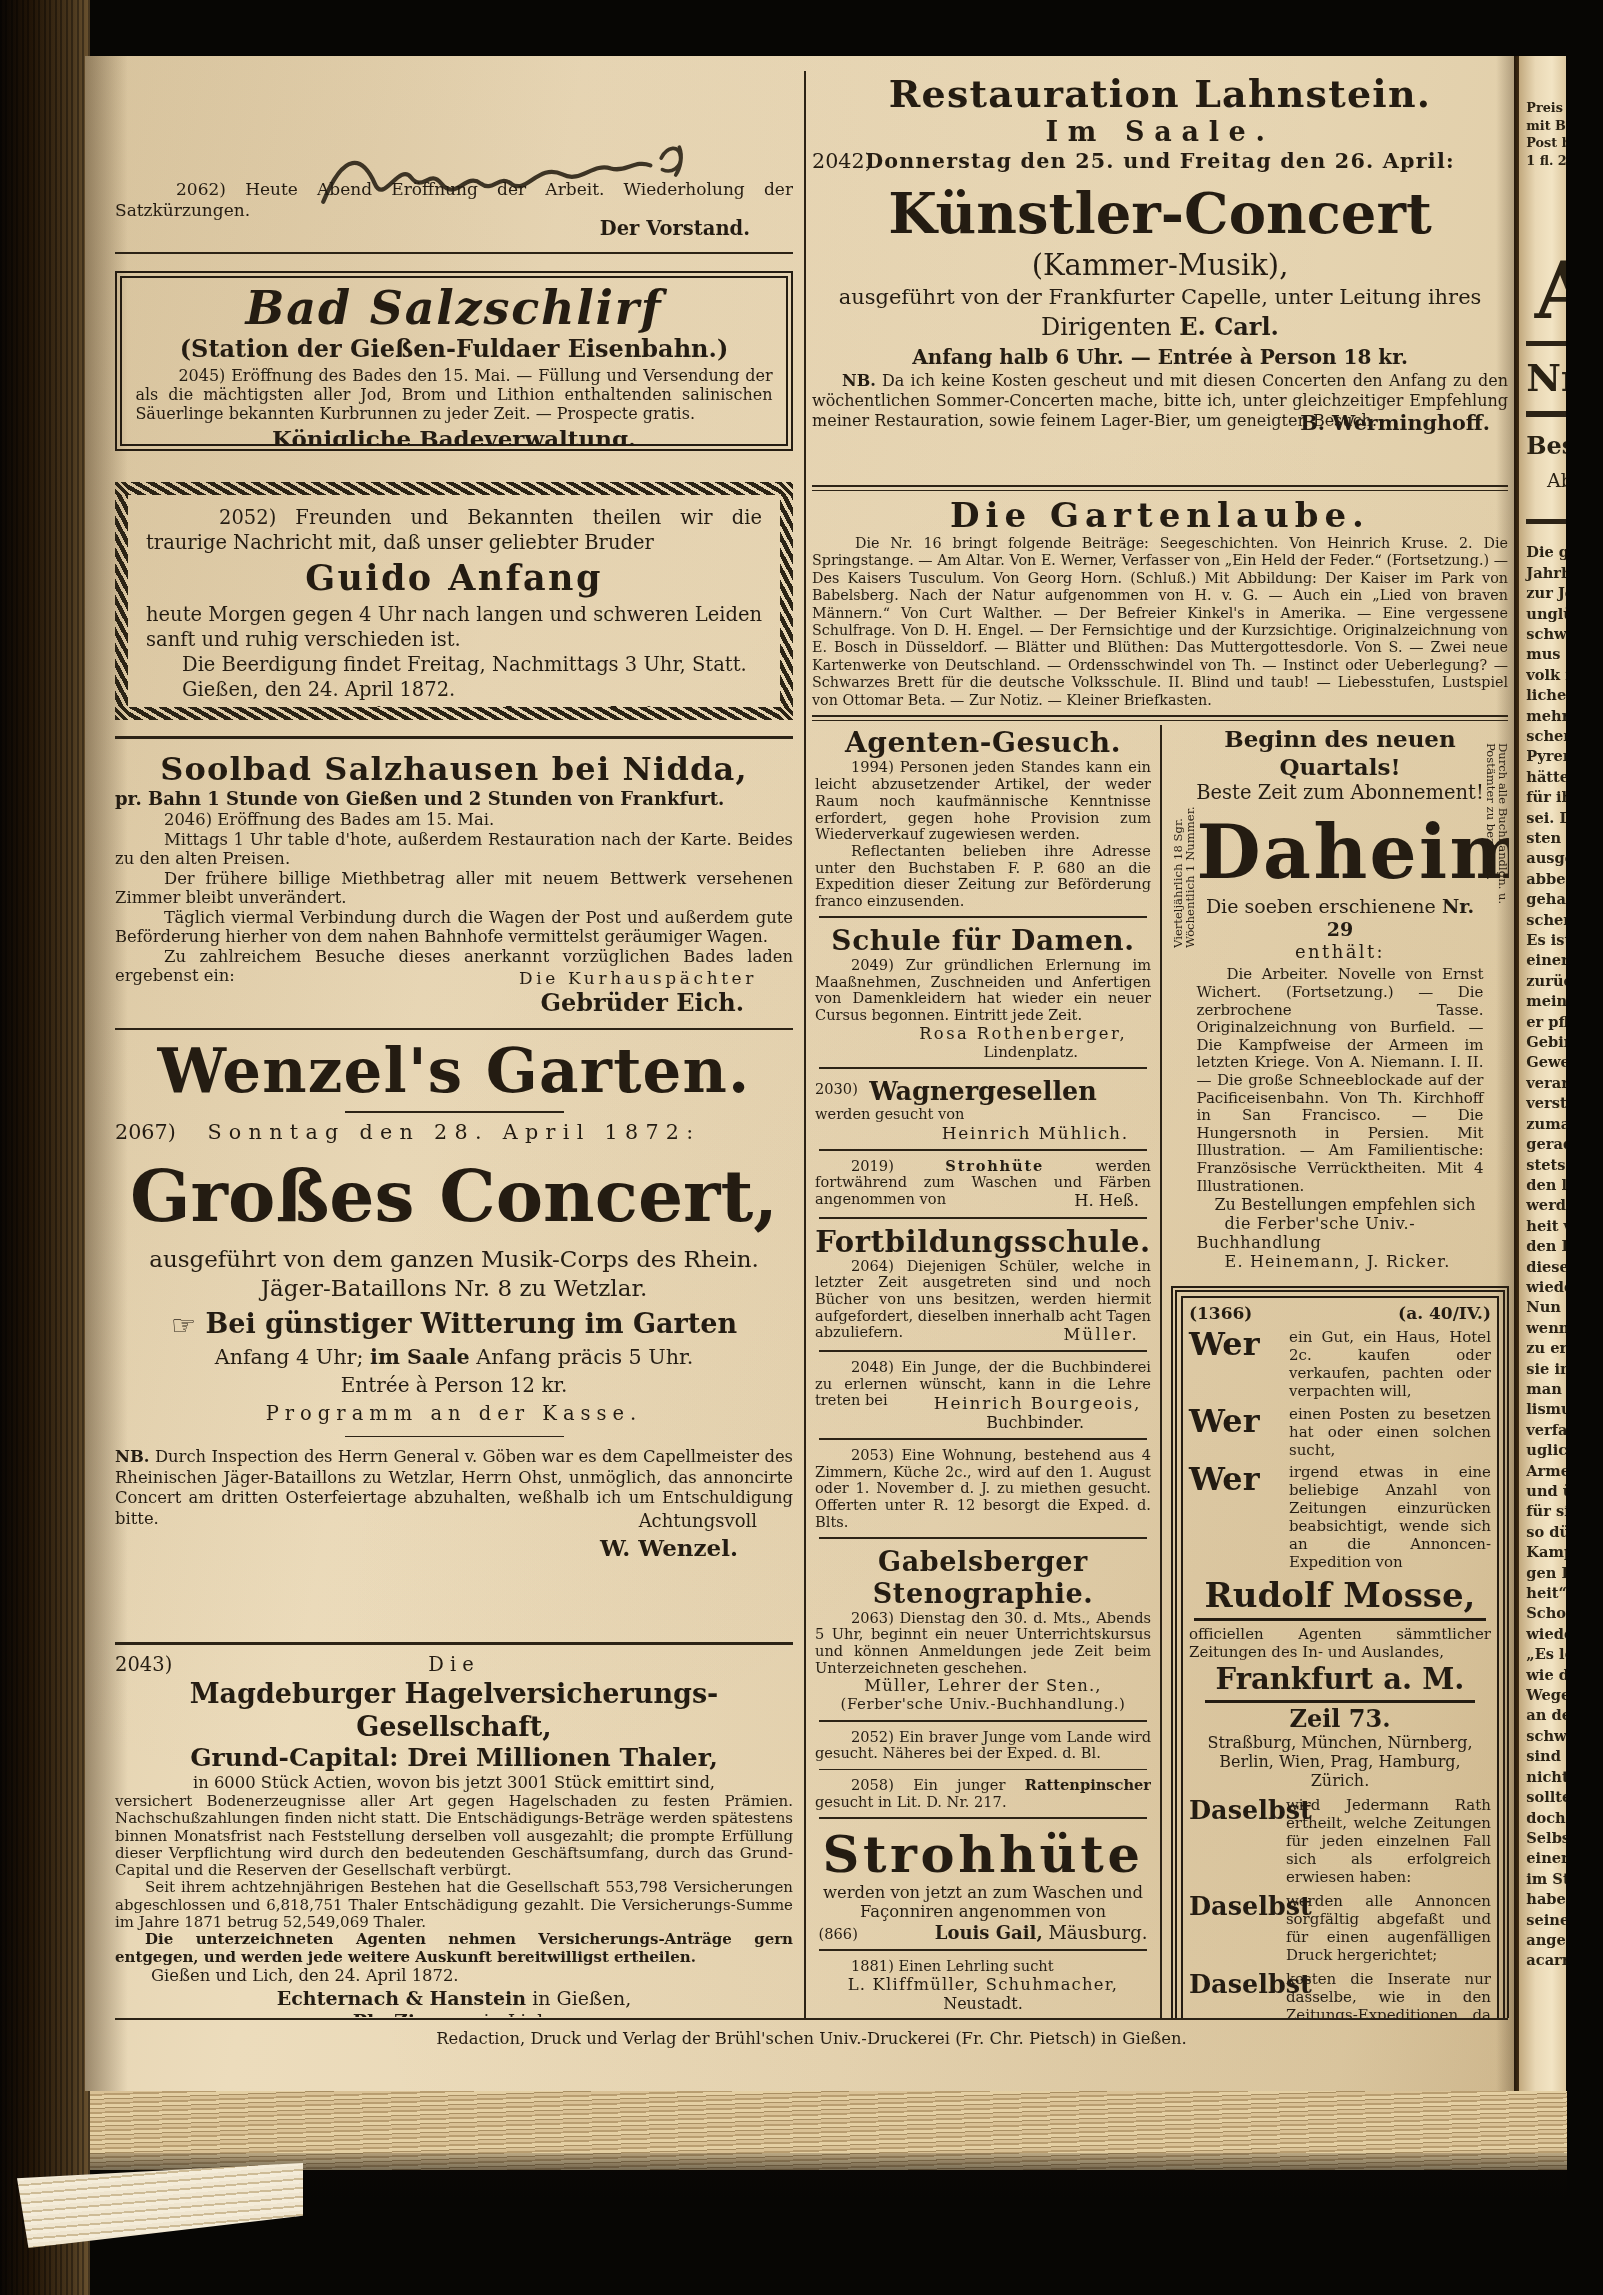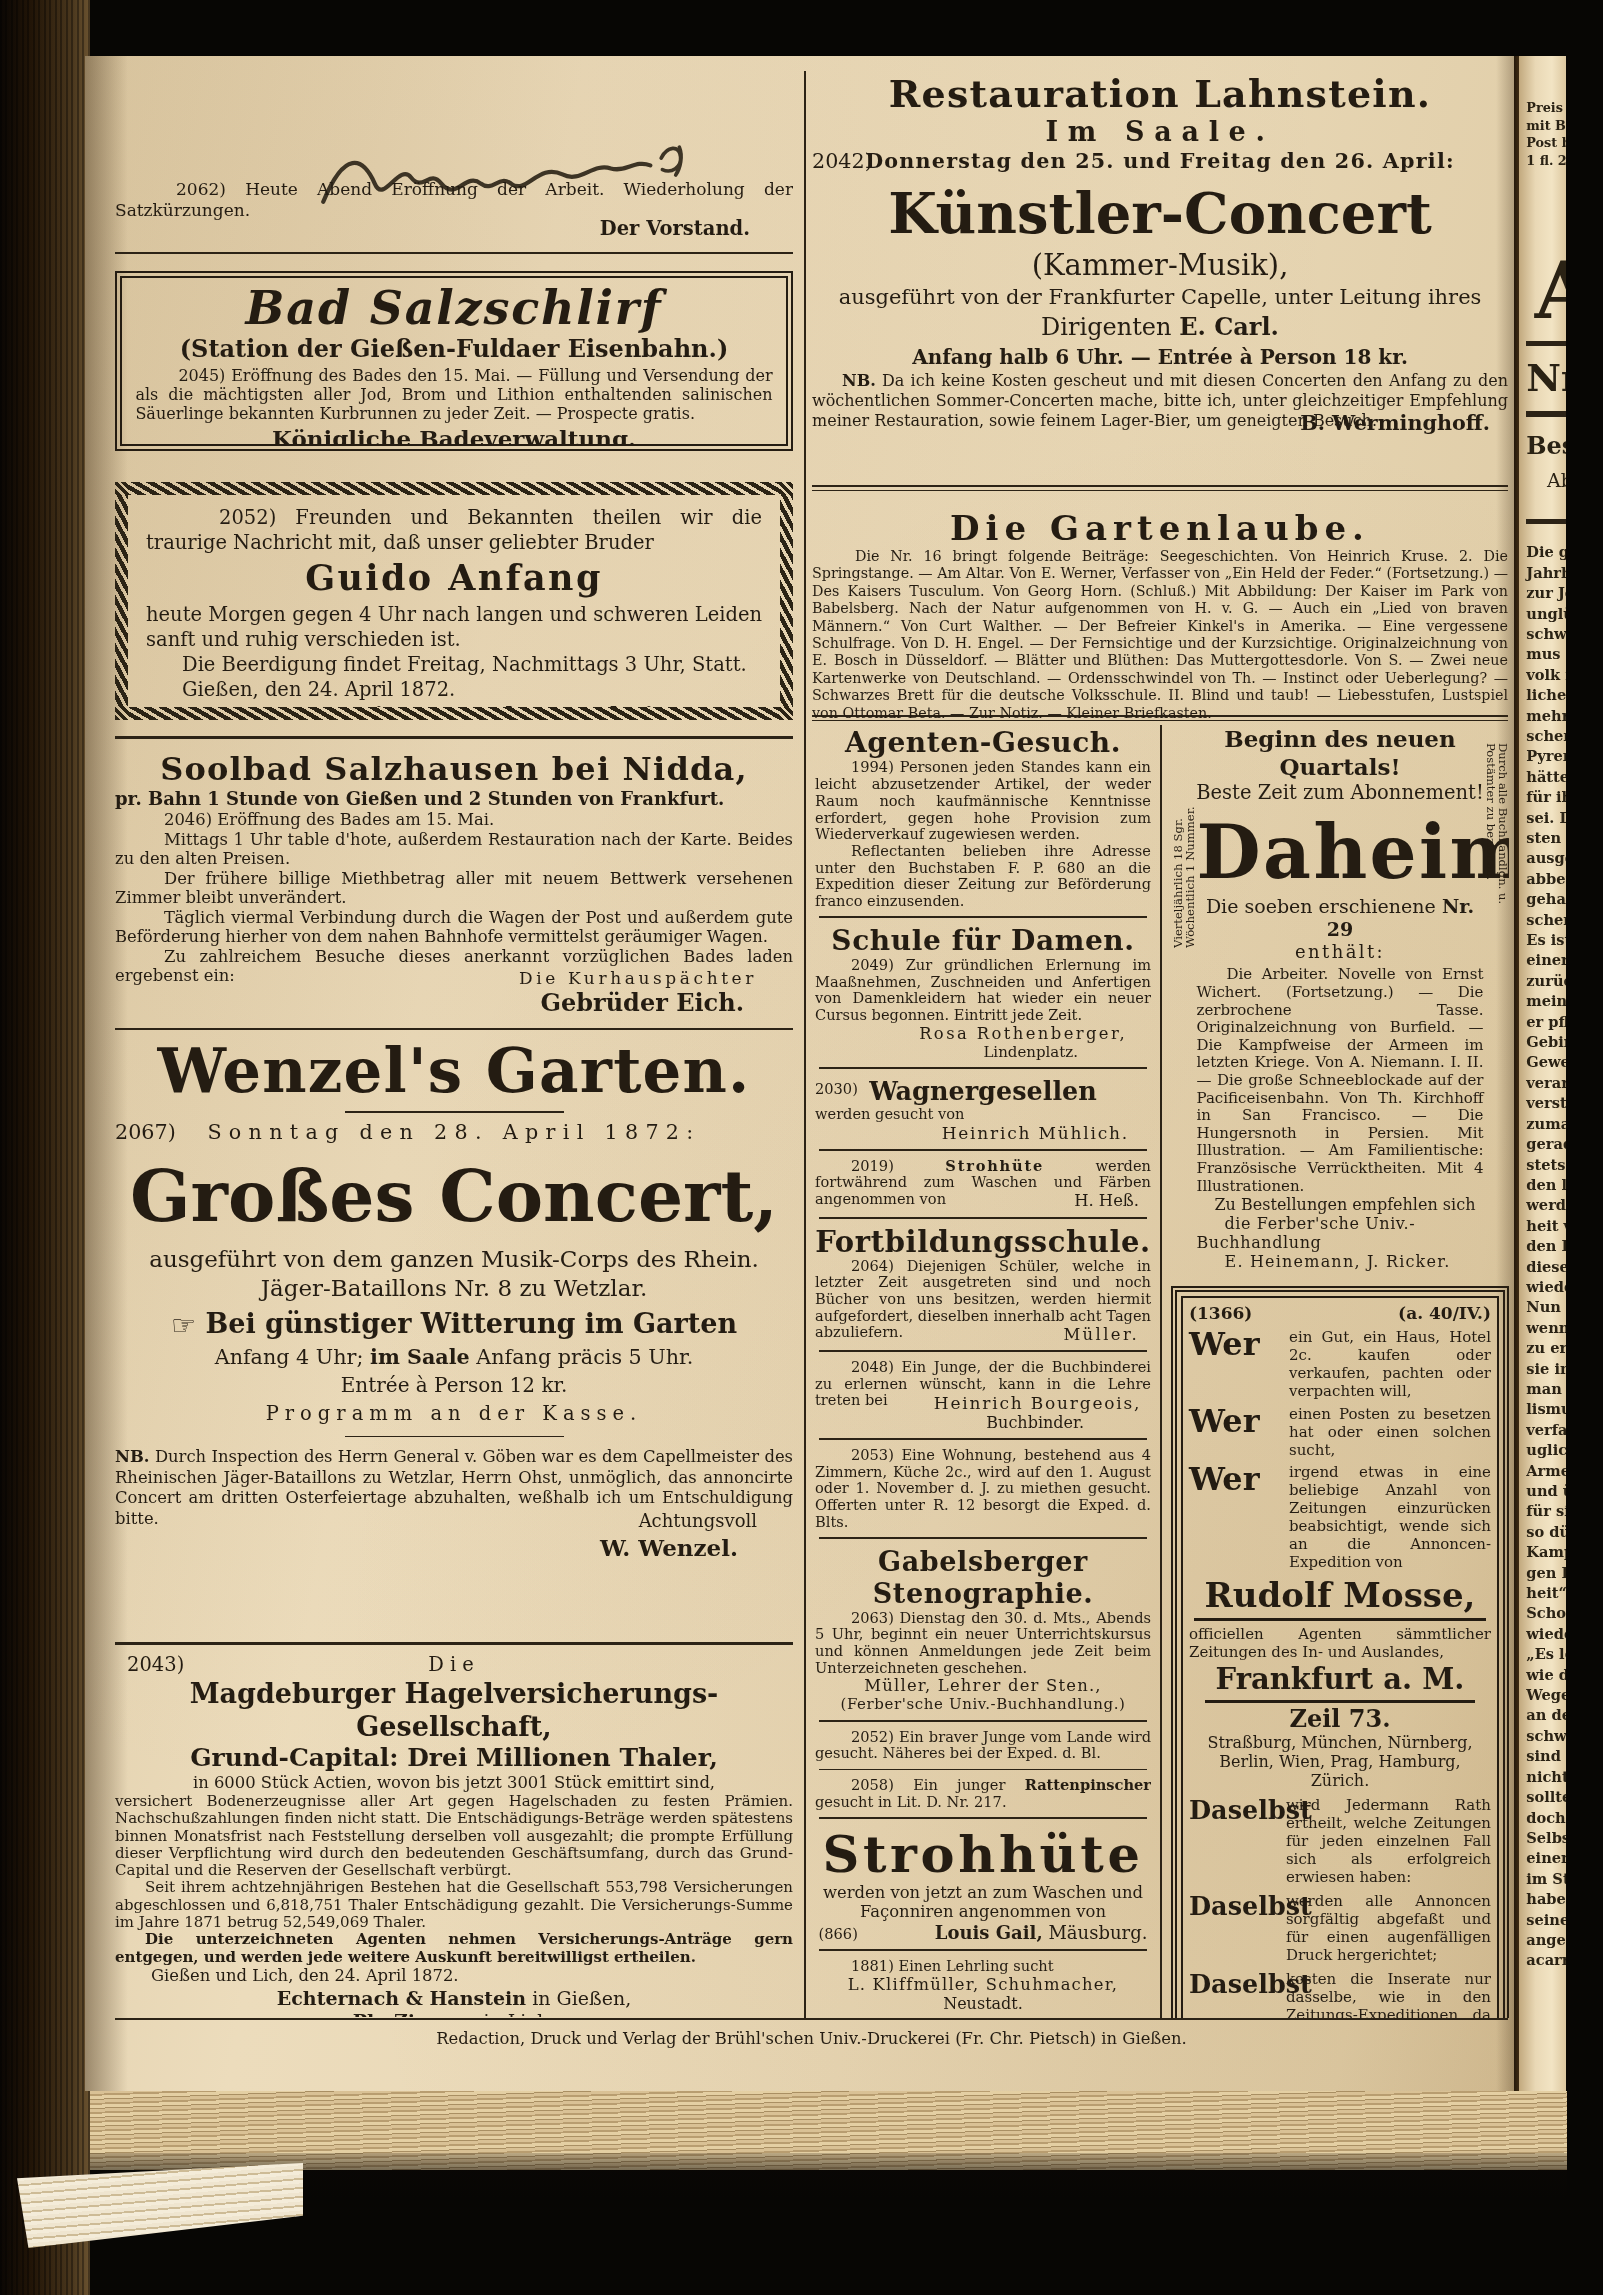--- a/index.html
+++ b/index.html
@@ -236,21 +236,21 @@
     <p class="just" style="font-size:16.4px;line-height:20.7px;padding-left:0;">
       <span class="b">NB.</span>
       <span>Durch Inspection des Herrn General v. Göben war es dem Capellmeister des Rheinischen Jäger-Bataillons zu Wetzlar, Herrn Ohst, unmöglich, das annoncirte Concert am dritten Osterfeiertage abzuhalten, weßhalb ich um Entschuldigung bitte.</span>
     </p>
     <div class="r" style="font-size:18px;padding-right:36px;margin-top:-19.5px;">Achtungsvoll</div>
     <div class="r b" style="font-size:23px;padding-right:55px;margin-top:2.4px;">W. Wenzel.</div>
   </div>
 
   <div class="box" style="left:30px;top:1597px;width:678px;height:364px;">
     <div style="position:relative;font-size:19.5px;line-height:24px;">
-      <span style="position:absolute;left:12px;">2043)</span>
+      <span style="position:absolute;left:0;">2043)</span>
       <div class="c" style="letter-spacing:6px;">Die</div>
     </div>
     <div class="c b frak" style="font-size:27px;line-height:33px;">Magdeburger Hagelversicherungs-Gesellschaft,</div>
     <div class="c b frak" style="font-size:25px;line-height:30px;">Grund-Capital: Drei Millionen Thaler,</div>
     <div class="c" style="font-size:16.4px;line-height:20px;">in 6000 Stück Actien, wovon bis jetzt 3001 Stück emittirt sind,</div>
     <p class="just" style="font-size:15px;line-height:17.3px;">versichert Bodenerzeugnisse aller Art gegen Hagelschaden zu festen Prämien. Nachschußzahlungen finden nicht statt. Die Entschädigungs-Beträge werden spätestens binnen Monatsfrist nach Feststellung derselben voll ausgezahlt; die prompte Erfüllung dieser Verpflichtung wird durch den bedeutenden Geschäftsumfang, durch das Grund-Capital und die Reserven der Gesellschaft verbürgt.</p>
     <p class="just" style="font-size:15px;line-height:17.3px;text-indent:30px;">Seit ihrem achtzehnjährigen Bestehen hat die Gesellschaft 553,798 Versicherungen abgeschlossen und 6,818,751 Thaler Entschädigung gezahlt.  Die Versicherungs-Summe im Jahre 1871 betrug 52,549,069 Thaler.</p>
     <p class="just b" style="font-size:15px;line-height:17.3px;text-indent:30px;">Die unterzeichneten Agenten nehmen Versicherungs-Anträge gern entgegen, und werden jede weitere Auskunft bereitwilligst ertheilen.</p>
     <p style="font-size:16.4px;line-height:20.7px;text-indent:36px;">Gießen und Lich, den 24. April 1872.</p>
     <div class="c" style="font-size:19px;line-height:23px;">
@@ -276,21 +276,21 @@
       <span>Dirigenten </span><span class="b">E. Carl.</span>
     </div>
     <div class="c b" style="font-size:20px;line-height:28px;">Anfang halb 6 Uhr. — Entrée à Person 18 kr.</div>
     <p class="just" style="font-size:16px;line-height:20px;text-indent:30px;">
       <span class="b">NB.</span>
       <span>Da ich keine Kosten gescheut und mit diesen Concerten den Anfang zu den wöchentlichen Sommer-Concerten mache, bitte ich, unter gleichzeitiger Empfehlung meiner Restauration, sowie feinem Lager-Bier, um geneigten Besuch.</span>
     </p>
     <div class="r b" style="font-size:20.7px;padding-right:18px;margin-top:-20px;">B. Werminghoff.</div>
   </div>
 
-  <div class="box" style="left:727px;top:452px;width:696px;height:218px;">
+  <div class="box" style="left:727px;top:439px;width:696px;height:218px;">
     <div class="c b frak" style="font-size:34px;line-height:40px;letter-spacing:6px;">Die Gartenlaube.</div>
     <p class="just" style="font-size:14.3px;line-height:17.4px;text-indent:43px;">Die Nr. 16 bringt folgende Beiträge: Seegeschichten. Von Heinrich Kruse. 2. Die Springstange. — Am Altar. Von E. Werner, Verfasser von „Ein Held der Feder.“ (Fortsetzung.) — Des Kaisers Tusculum. Von Georg Horn. (Schluß.) Mit Abbildung: Der Kaiser im Park von Babelsberg. Nach der Natur aufgenommen von H. v. G. — Auch ein „Lied von braven Männern.“ Von Curt Walther. — Der Befreier Kinkel's in Amerika. — Eine vergessene Schulfrage. Von D. H. Engel. — Der Fernsichtige und der Kurzsichtige. Originalzeichnung von E. Bosch in Düsseldorf. — Blätter und Blüthen: Das Muttergottesdorle. Von S. — Zwei neue Kartenwerke von Deutschland. — Ordensschwindel von Th. — Instinct oder Ueberlegung? — Schwarzes Brett für die deutsche Volksschule. II. Blind und taub! — Liebesstufen, Lustspiel von Ottomar Beta. — Zur Notiz. — Kleiner Briefkasten.</p>
   </div>
 
   <div class="box" style="left:730px;top:669px;width:336px;height:1293px;">
 
     <div class="sec">
       <div class="h2" style="font-size:28px;">Agenten-Gesuch.</div>
       <p class="sp just ind"><span>1994)</span> <span>Personen jeden Standes kann ein leicht abzusetzender Artikel, der weder Raum noch kaufmännische Kenntnisse erfordert, gegen hohe Provision zum Wiederverkauf zugewiesen werden.</span></p>
       <p class="sp just ind">Reflectanten belieben ihre Adresse unter den Buchstaben F. P. 680 an die Expedition dieser Zeitung zur Beförderung franco einzusenden.</p>

